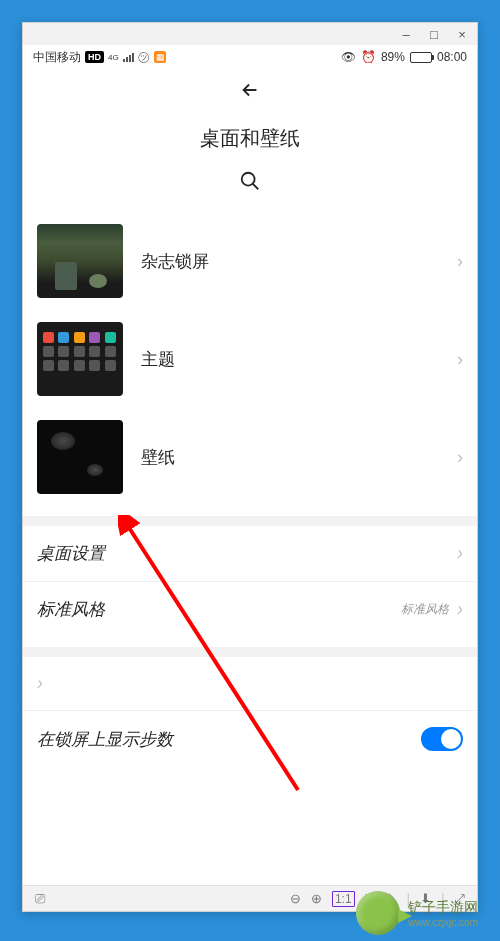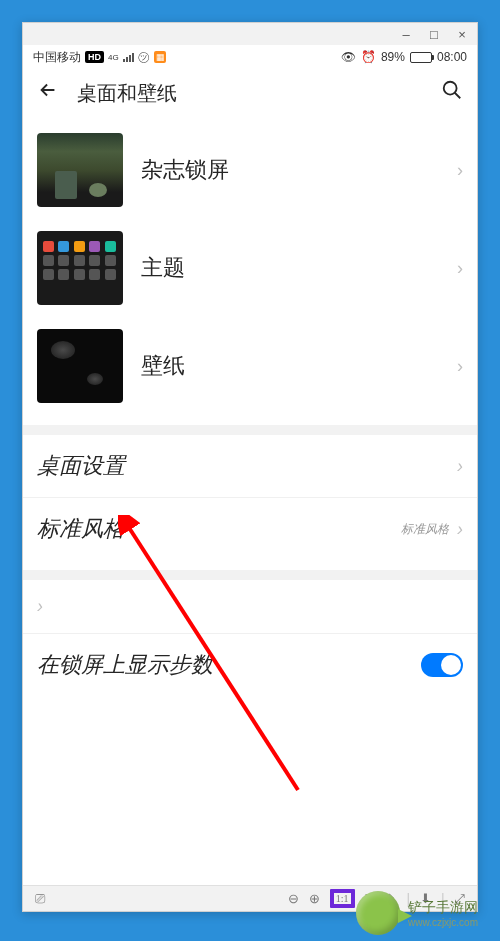--- a/index.html
+++ b/index.html
@@ -100,20 +100,21 @@
     .battery-fill {
       background: #333;
       height: 100%;
       width: 95%;
     }
     .header {
       display: flex;
       align-items: center;
       padding: 10px 14px 14px 14px;
       gap: 18px;
+      flex-direction: column;
     }
     .back-arrow {
       font-size: 24px;
       color: #262626;
       cursor: pointer;
     }
     .header-title {
       font-size: 20px;
       color: #262626;
       flex: 1;
@@ -200,21 +201,21 @@
       content: '';
       position: absolute;
       bottom: 18px;
       right: 20px;
       width: 16px;
       height: 12px;
       background: radial-gradient(ellipse, #4a4a4a, #1a1a1a);
       border-radius: 50%;
     }
     .item-label {
-      font-size: 22px;
+      font-size: 17px;
       color: #262626;
       flex: 1;
     }
     .chevron {
       color: #c0c0c0;
       font-size: 18px;
     }
     .list-item-text {
       display: flex;
       align-items: center;
@@ -267,25 +268,24 @@
       background: #f2f2f2;
     }
     .toolbar-spacer {
       flex: 1;
     }
     .toolbar-icon {
       cursor: pointer;
       font-size: 13px;
     }
     .toolbar-box {
-      border: 4px solid #6d28d9;
-      font-size: 10px;
+      border: 1px solid #6d28d9;
+      font-size: 12px;
       padding: 0px 2px;
       border-radius: 1px;
-      font-family: Liberation Serif, serif;
     }
     .watermark {
       position: absolute;
       bottom: 6px;
       right: 22px;
       display: flex;
       align-items: center;
       gap: 8px;
     }
     .watermark-logo {

